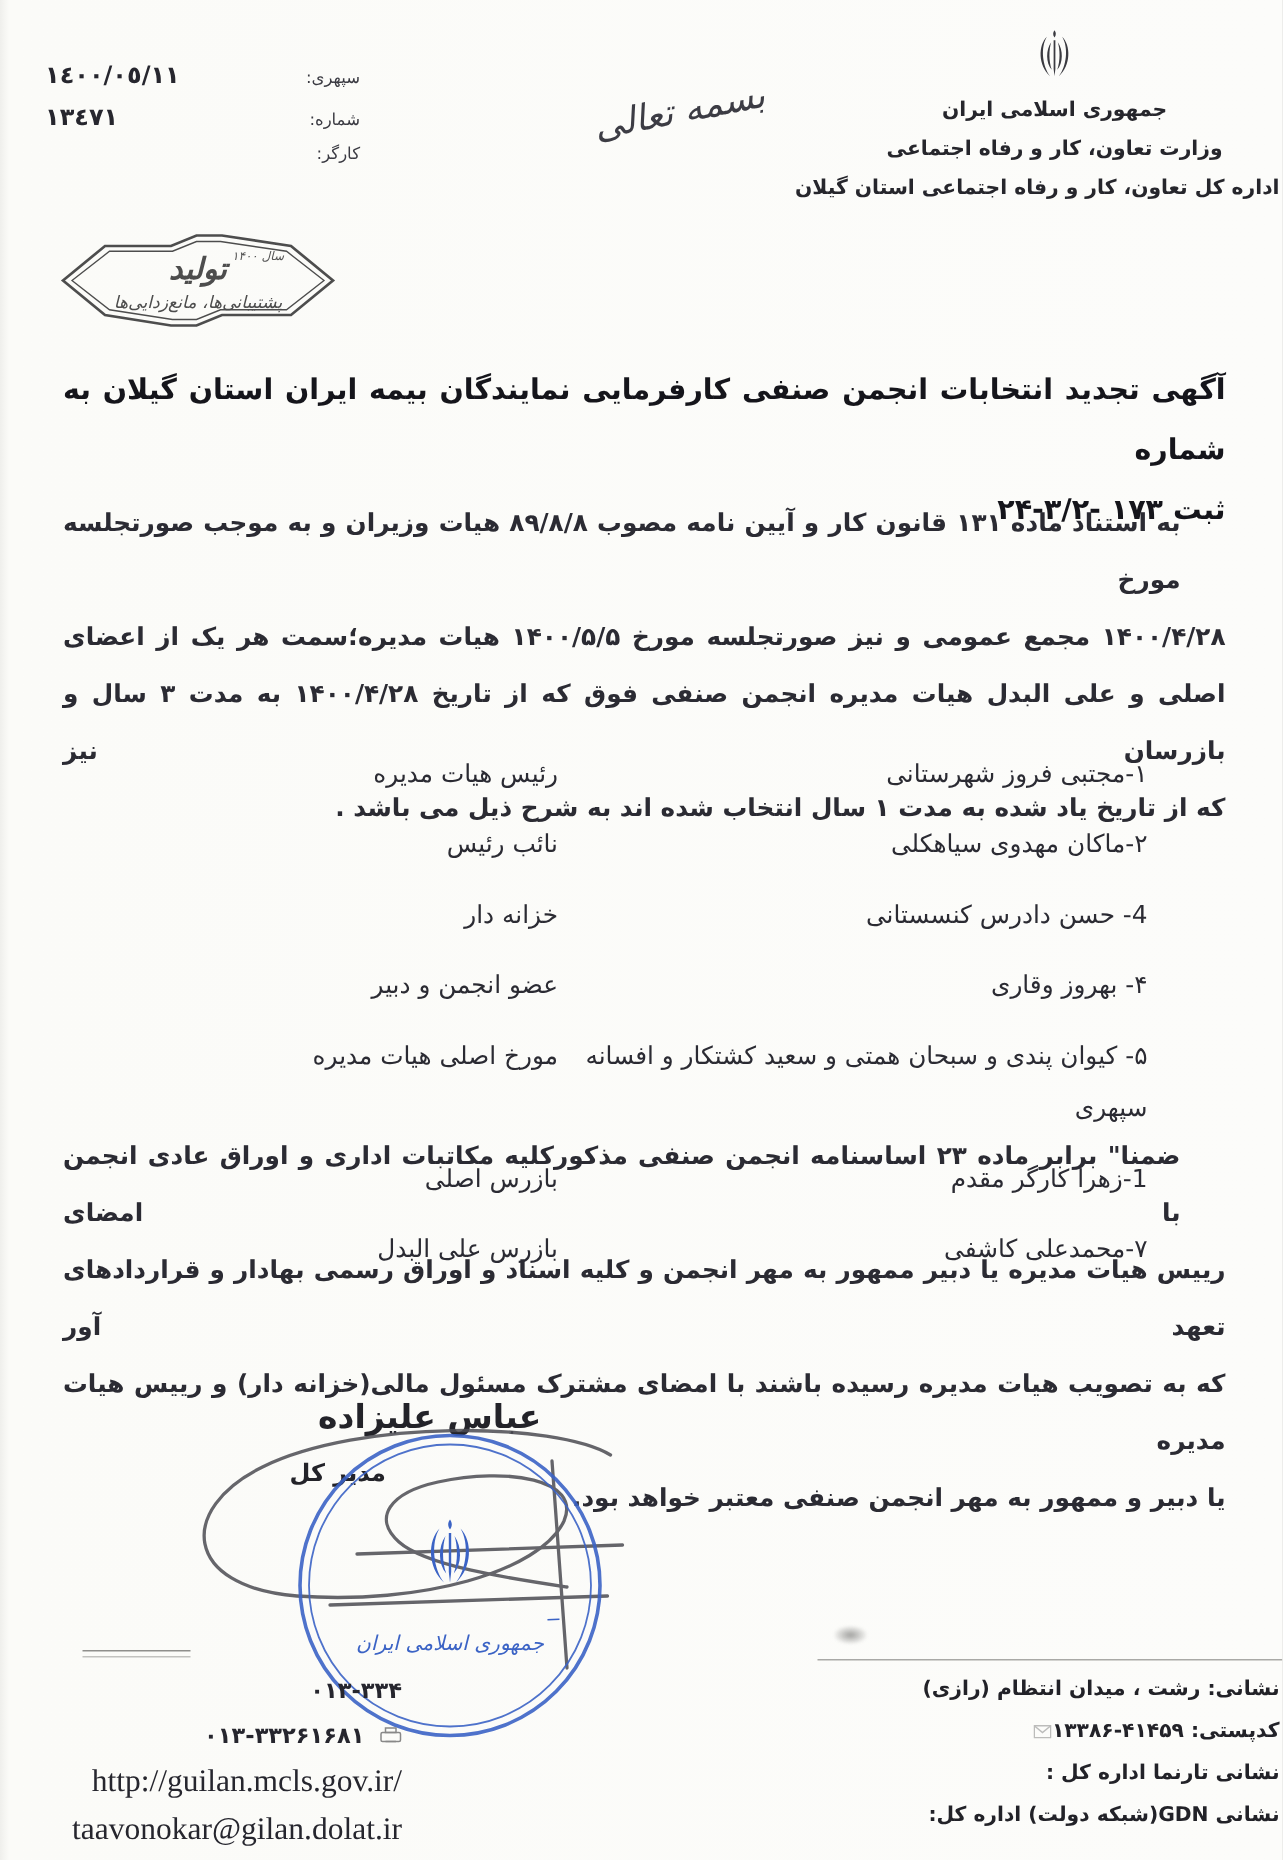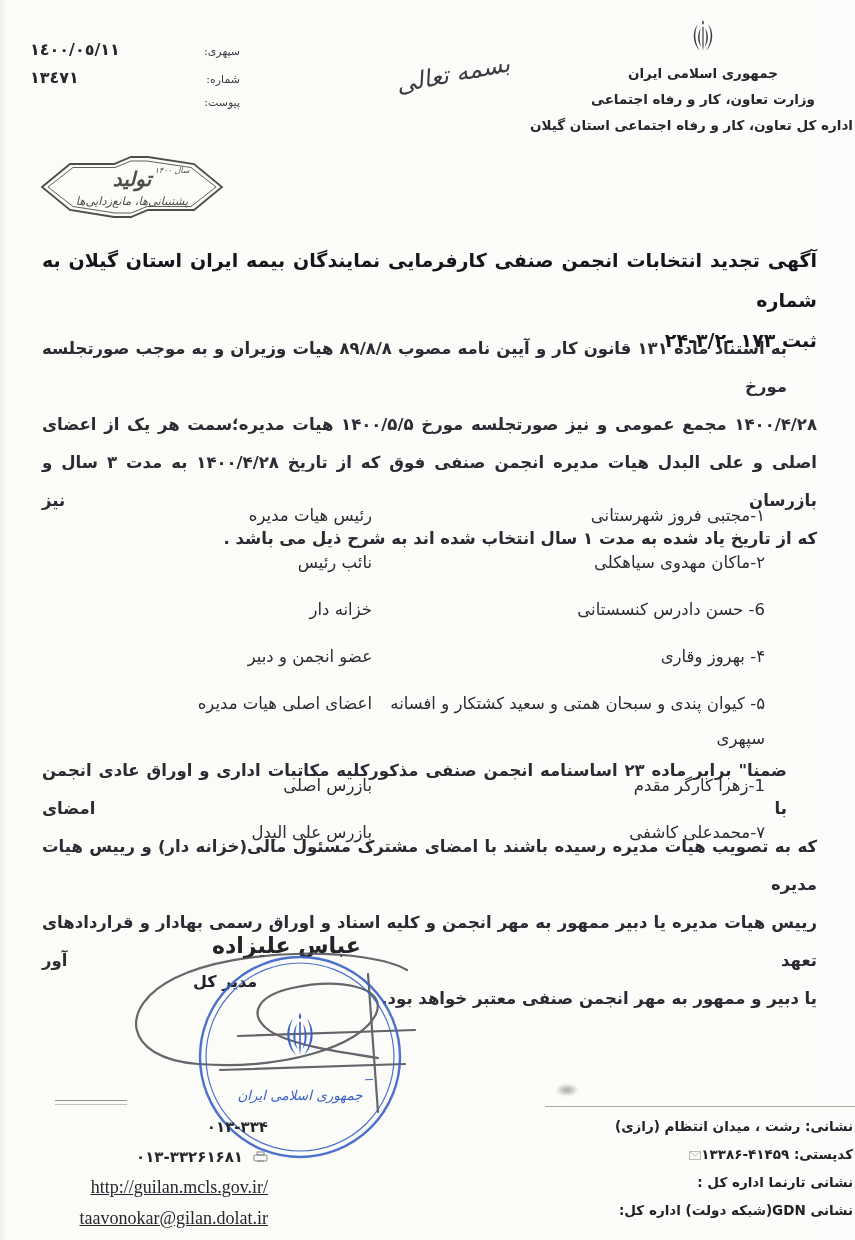--- a/index.html
+++ b/index.html
@@ -57,21 +57,21 @@
   
   .sep-right{position:absolute;top:1106px;left:545px;width:310px;height:1px;background:#a9a9a6;}
   .sep-left{position:absolute;top:1100px;left:55px;width:72px;height:3px;
             border-top:1px solid #8f8f8c;border-bottom:1px solid #c2c2bf;}
   .smudge{position:absolute;top:1084px;left:556px;width:22px;height:12px;
           background:radial-gradient(ellipse at center,#8a8a88 0%,rgba(160,160,158,.35) 55%,transparent 75%);
           filter:blur(1px);opacity:.8;}
   .footer-left{position:absolute;top:1112px;left:28px;width:240px;text-align:right;}
   .fl-row{font-size:15px;color:#26262e;line-height:30px;direction:ltr;}
   .fl-num{letter-spacing:1.5px;font-weight:600;}
-  .fl-link{font-family:"Liberation Serif",serif;font-size:18px;text-decoration:underline;color:#26262e;}
+  .fl-link{font-family:"Liberation Serif",serif;font-size:21px;color:#26262e;}
   .fax-icn{vertical-align:-1px;margin-left:10px;}
   .footer-right{position:absolute;top:1112px;left:545px;width:308px;direction:rtl;text-align:right;}
   .fr-row{font-size:13.5px;font-weight:600;color:#222228;line-height:28px;white-space:nowrap;}
   .mail-icn{vertical-align:-1px;margin-left:4px;opacity:.55;}
   .num-ltr{direction:ltr;unicode-bidi:embed;}
 </style>
 </head>
 <body>
 
 <div class="page">
@@ -79,21 +79,21 @@
   <div class="meta">
     <div class="meta-row">
       <span class="meta-label">سپهری:</span>
       <span class="meta-value">١٤٠٠/٠٥/١١</span>
     </div>
     <div class="meta-row">
       <span class="meta-label">شماره:</span>
       <span class="meta-value">١٣٤٧١</span>
     </div>
     <div class="meta-row">
-      <span class="meta-label">پیوست:</span>
+      <span class="meta-label">کارگر:</span>
       <span class="meta-value"></span>
     </div>
   </div>
 
   <div class="besmeh">بسمه تعالی</div>
 
   <div class="org">
     <svg class="emblem" width="30" height="38" viewBox="0 0 40 52">
       <g fill="#3a3a40">
         <path d="M13 9 C5 17 5 35 16 45 C9 36 7 19 13 9 Z"></path>
@@ -137,45 +137,45 @@
   <div class="members">
     <div class="member">
       <span class="name">۱-مجتبی فروز شهرستانی</span>
       <span class="role">رئیس هیات مدیره</span>
     </div>
     <div class="member">
       <span class="name">۲-ماکان مهدوی سیاهکلی</span>
       <span class="role">نائب رئیس</span>
     </div>
     <div class="member">
-      <span class="name">6- حسن دادرس کنسستانی</span>
+      <span class="name">4- حسن دادرس کنسستانی</span>
       <span class="role">خزانه دار</span>
     </div>
     <div class="member">
       <span class="name">۴- بهروز وقاری</span>
       <span class="role">عضو انجمن و دبیر</span>
     </div>
     <div class="member">
       <span class="name">۵- کیوان پندی و سبحان همتی و سعید کشتکار و  افسانه سپهری</span>
-      <span class="role">اعضای اصلی هیات مدیره</span>
+      <span class="role">مورخ اصلی هیات مدیره</span>
     </div>
     <div class="member">
       <span class="name">1-زهرا کارگر مقدم</span>
       <span class="role">بازرس اصلی</span>
     </div>
     <div class="member">
       <span class="name">۷-محمدعلی کاشفی</span>
       <span class="role">بازرس علی البدل</span>
     </div>
   </div>
 
   <div class="para para2">
     <div class="pline first">ضمنا" برابر ماده ۲۳ اساسنامه انجمن صنفی مذکورکلیه مکاتبات اداری و اوراق عادی انجمن با امضای</div>
+    <div class="pline">رییس هیات مدیره یا دبیر ممهور به مهر انجمن و کلیه اسناد و اوراق رسمی بهادار و قراردادهای تعهد آور</div>
     <div class="pline">که به تصویب هیات مدیره رسیده باشند با امضای مشترک مسئول مالی(خزانه دار) و رییس هیات مدیره</div>
-    <div class="pline">رییس هیات مدیره یا دبیر ممهور به مهر انجمن و کلیه اسناد و اوراق رسمی بهادار و قراردادهای تعهد آور</div>
     <div class="pline last">یا دبیر و ممهور به مهر انجمن صنفی معتبر خواهد بود.</div>
   </div>
 
   <div class="sig-name">عباس علیزاده</div>
   <div class="sig-title">مدیر کل</div>
 
   <svg class="sig-strokes" width="400" height="195" viewBox="0 0 400 195">
     <g fill="none" stroke="#4b4b52" stroke-width="2.2" stroke-linecap="round" opacity="0.85">
       <path d="M337 30 C300 8 170 6 105 38 C48 66 52 118 128 124 C210 130 290 108 306 74 C318 46 268 38 222 48 C190 55 178 72 196 88 C214 104 268 112 308 118"></path>
       <path d="M168 96 L345 90"></path>

